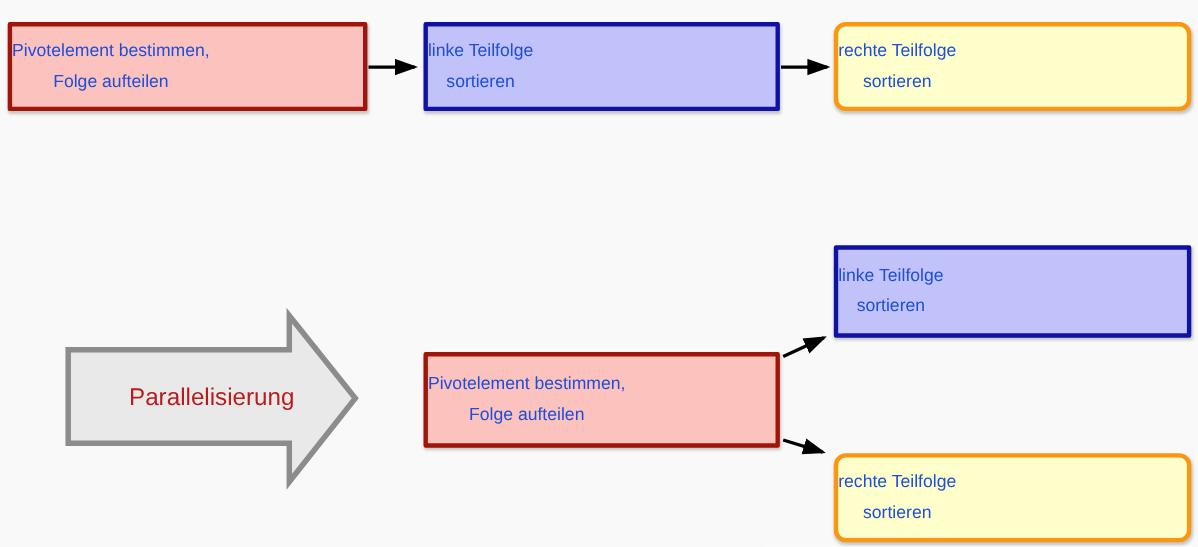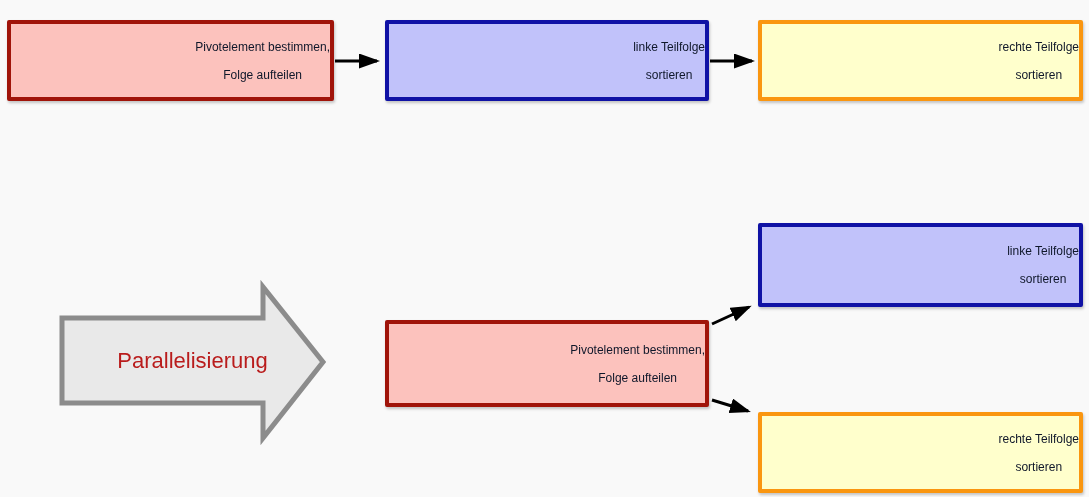--- a/index.html
+++ b/index.html
@@ -35,31 +35,31 @@
     stroke-width: 5;
     stroke-linejoin: miter;
   }
   .box {
     position: absolute;
     box-sizing: border-box;
     border: 4px solid #000;
     border-radius: 2px;
     display: flex;
     align-items: center;
-    justify-content: flex-end;
+    justify-content: flex-start;
     text-align: center;
-    font-size: 12px;
+    font-size: 16px;
     line-height: 28px;
-    color: #0f172a;
+    color: #1d4ed8;
     white-space: pre-line;
     box-shadow: 1px 2px 3px rgba(0,0,0,0.22);
   }
   .box-red    { background: #fcc2bd; border-color: #a0140a; }
   .box-blue   { background: #c1c2fa; border-color: #1012a5; }
-  .box-yellow { background: #ffffcc; border-color: #fa9610; }
+  .box-yellow { background: #ffffcc; border-color: #fa9610; border-radius: 11px; }
   .big-arrow-label {
     position: absolute;
     left: 62px;
     top: 318px;
     width: 261px;
     height: 85px;
     display: flex;
     align-items: center;
     justify-content: center;
     font-size: 22px;

